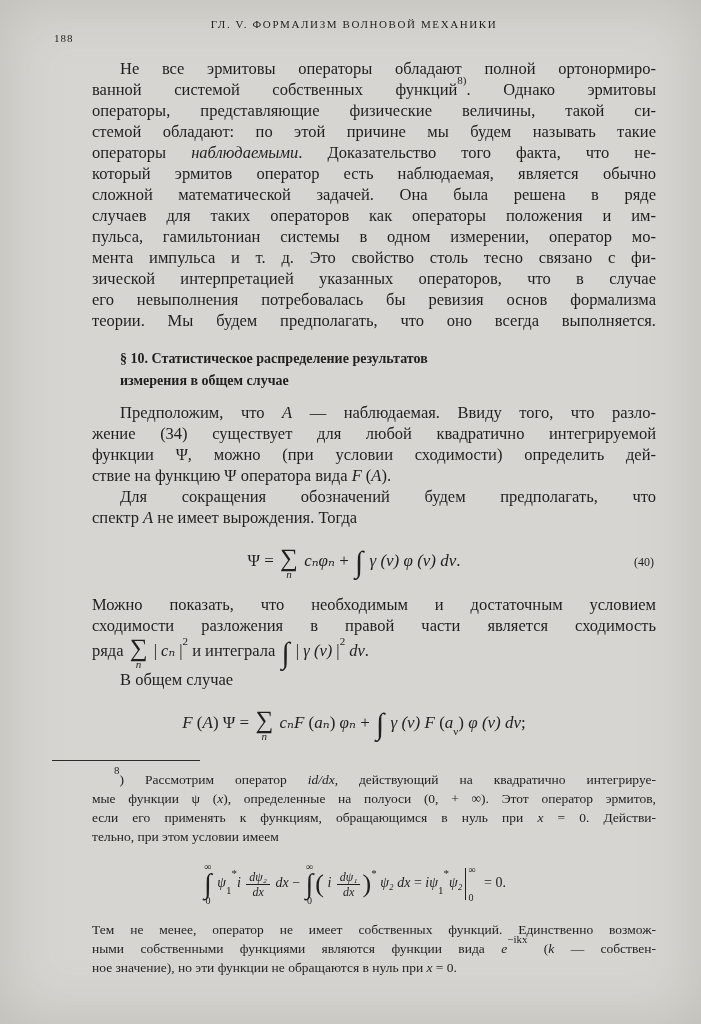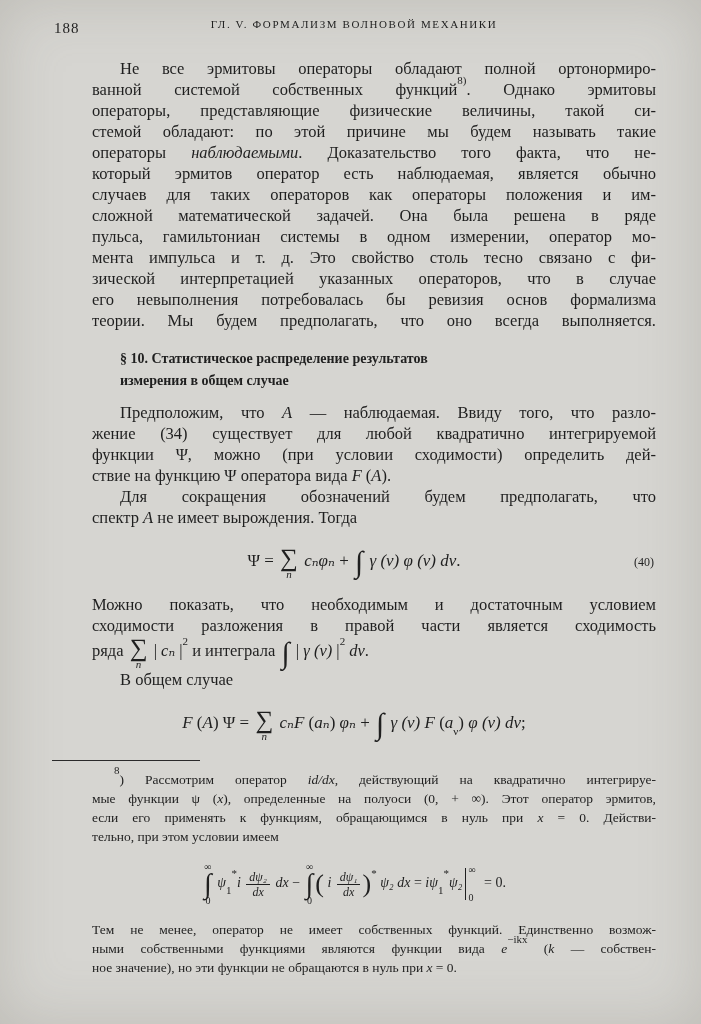--- a/index.html
+++ b/index.html
@@ -7,21 +7,21 @@
     position:relative;
     width:701px;height:1024px;
     background:#d6d5d1;
     box-shadow:inset 0 0 60px rgba(120,115,105,.25);
     font-family:"Liberation Serif","DejaVu Serif",serif;
     color:#1f1f1f;
     overflow:hidden;
   }
   .content{position:absolute;left:52px;top:16px;width:604px;}
   .header{position:relative;height:20px;margin-bottom:22px;}
-  .pageno{position:absolute;left:2px;top:4px;font-size:15px;letter-spacing:1px;}
+  .pageno{position:absolute;left:2px;top:16px;font-size:11px;letter-spacing:1px;}
   .rtitle{display:block;text-align:center;font-size:11px;letter-spacing:1.6px;padding-top:2px;}
   .pblock{margin:0;}
   .ln{font-size:16.5px;line-height:21px;white-space:normal;margin-left:40px;}
   .ln.just{text-align:justify;text-align-last:justify;}
   .ln.ind{padding-left:28px;}
   .hblock{font-weight:bold;padding-left:28px;margin-top:17px;margin-bottom:10px;}
   .hblock .ln{font-size:14px;line-height:22px;}
   .it{font-style:italic;}
   sup,sub{font-size:11px;line-height:0;position:relative;}
   sup{top:-0.45em;} sub{bottom:-0.25em;}
@@ -59,22 +59,22 @@
       <span class="rtitle">ГЛ. V. ФОРМАЛИЗМ ВОЛНОВОЙ МЕХАНИКИ</span>
     </div>
     <div id="body-col">
         <div class="pblock">
           <div class="ln just ind"><span>Не все эрмитовы операторы обладают полной ортонормиро-</span></div>
           <div class="ln just"><span>ванной системой собственных функций</span><sup>8)</sup><span>. Однако эрмитовы</span></div>
           <div class="ln just"><span>операторы, представляющие физические величины, такой си-</span></div>
           <div class="ln just"><span>стемой обладают: по этой причине мы будем называть такие</span></div>
           <div class="ln just"><span>операторы </span><span class="it">наблюдаемыми</span><span>. Доказательство того факта, что не-</span></div>
           <div class="ln just"><span>который эрмитов оператор есть наблюдаемая, является обычно</span></div>
+          <div class="ln just"><span>сложной математической задачей. Она была решена в ряде</span></div>
           <div class="ln just"><span>случаев для таких операторов как операторы положения и им-</span></div>
-          <div class="ln just"><span>сложной математической задачей. Она была решена в ряде</span></div>
           <div class="ln just"><span>пульса, гамильтониан системы в одном измерении, оператор мо-</span></div>
           <div class="ln just"><span>мента импульса и т. д. Это свойство столь тесно связано с фи-</span></div>
           <div class="ln just"><span>зической интерпретацией указанных операторов, что в случае</span></div>
           <div class="ln just"><span>его невыполнения потребовалась бы ревизия основ формализма</span></div>
           <div class="ln just"><span>теории. Мы будем предполагать, что оно всегда выполняется.</span></div>
         </div>
         <div class="hblock">
           <div class="ln"><span>§ 10. Статистическое распределение результатов</span></div>
           <div class="ln"><span>измерения в общем случае</span></div>
         </div>

